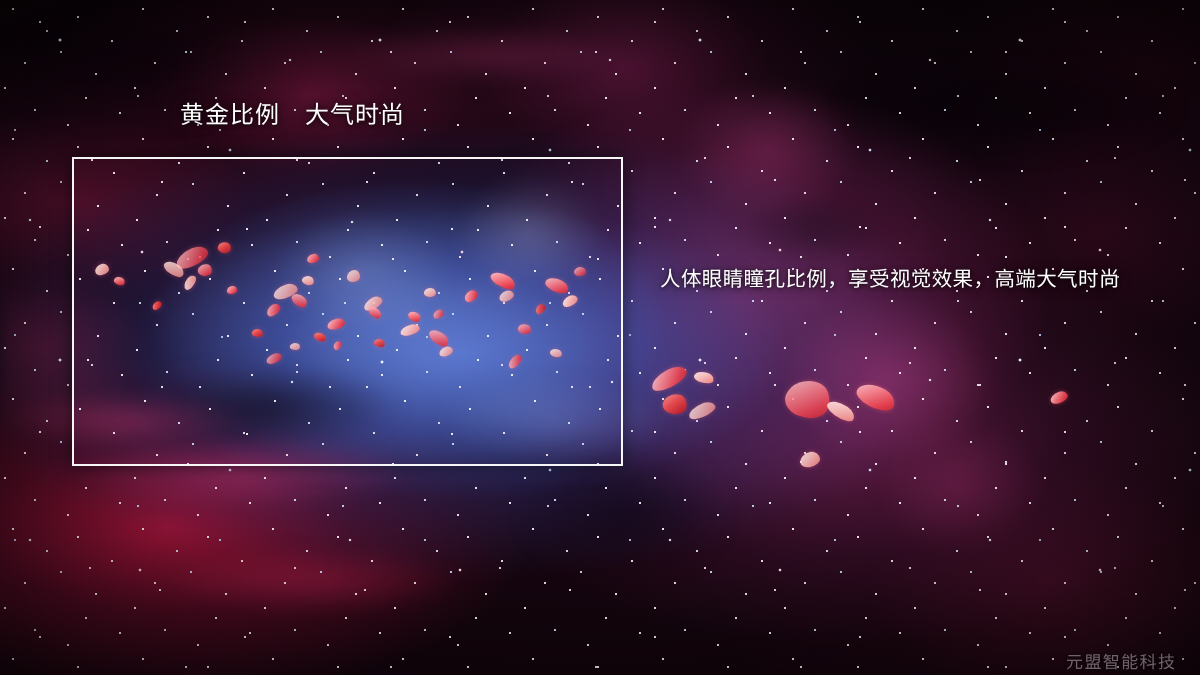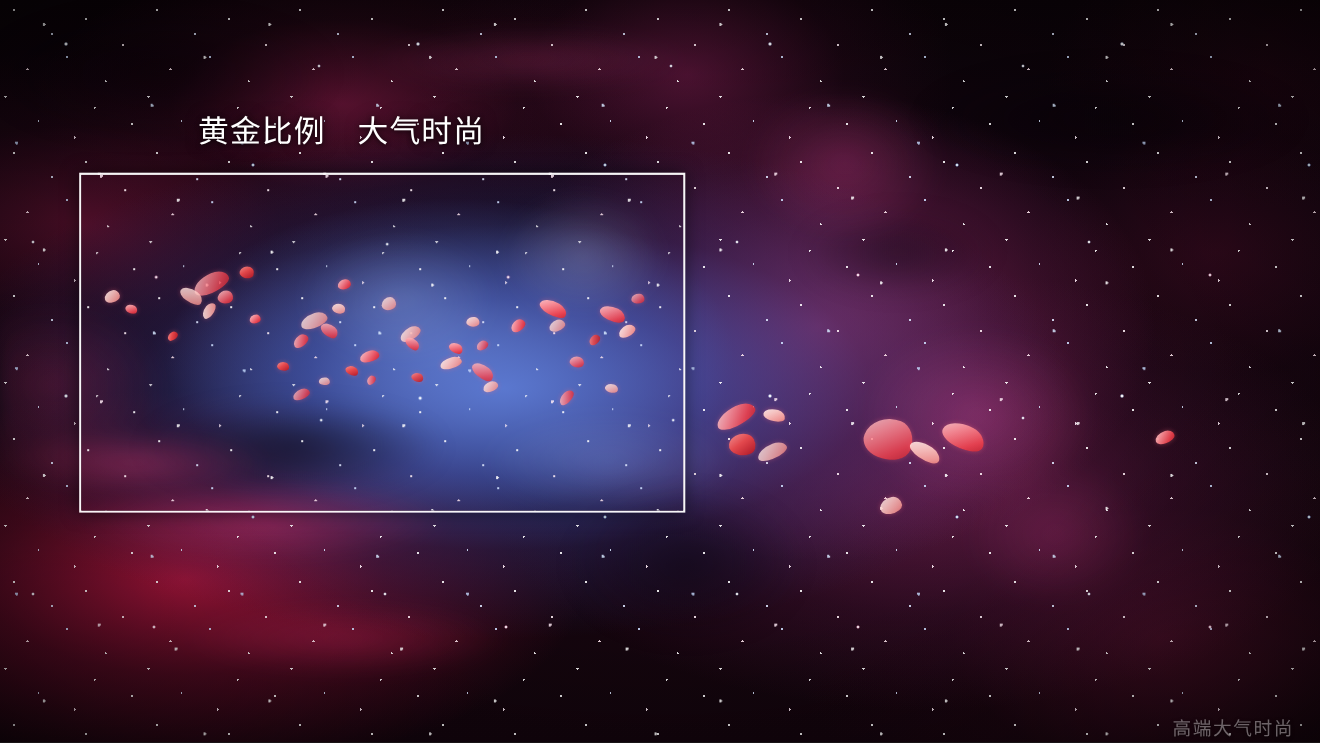--- a/index.html
+++ b/index.html
@@ -133,24 +133,25 @@
   }
   #screen-inner{
     position:absolute;
     
     left:-72px;top:-157px;width:1200px;height:675px;
   }
 
   
   #title{
     position:absolute;left:180px;top:102px;
-    font-size:28px;line-height:1.26;
+    font-size:24px;line-height:1.26;
     color:#ffffff;letter-spacing:1px;
     text-shadow:0 1px 5px rgba(0,0,0,.8),0 0 14px rgba(0,0,0,.55);
     white-space:pre;
+    font-family:Liberation Mono, monospace;
   }
   #body-copy{
     position:absolute;left:660px;top:258px;width:500px;
   }
   .body-line{
     font-size:20.5px;line-height:42px;
     color:#ffffff;letter-spacing:.4px;white-space:nowrap;
     text-shadow:0 1px 4px rgba(0,0,0,.78),0 0 12px rgba(0,0,0,.5);
   }
   #watermark{
@@ -242,17 +243,18 @@
           <div class="petal pale" style="left: 93px; top: 262px; width: 14px; height: 11px; transform: rotate(-12deg); opacity: 0.89;"></div>
           <div class="petal" style="left: 112px; top: 275px; width: 11px; height: 8px; transform: rotate(28deg); opacity: 0.92;"></div>
           <div class="petal deep" style="left: 150px; top: 300px; width: 10px; height: 7px; transform: rotate(-30deg); opacity: 0.95;"></div>
         </div>
     </div>
   </div>
 
   <div id="title">黄金比例　大气时尚</div>
 
   <div id="body-copy">
+    <div class="body-line">人体眼睛瞳孔比例，享受视觉效果，高端大气时尚</div>
   </div>
 
-  <div id="watermark">高端大气时尚</div>
+  <div id="watermark">元盟智能科技</div>
 
 </div>
 
 </body></html>

